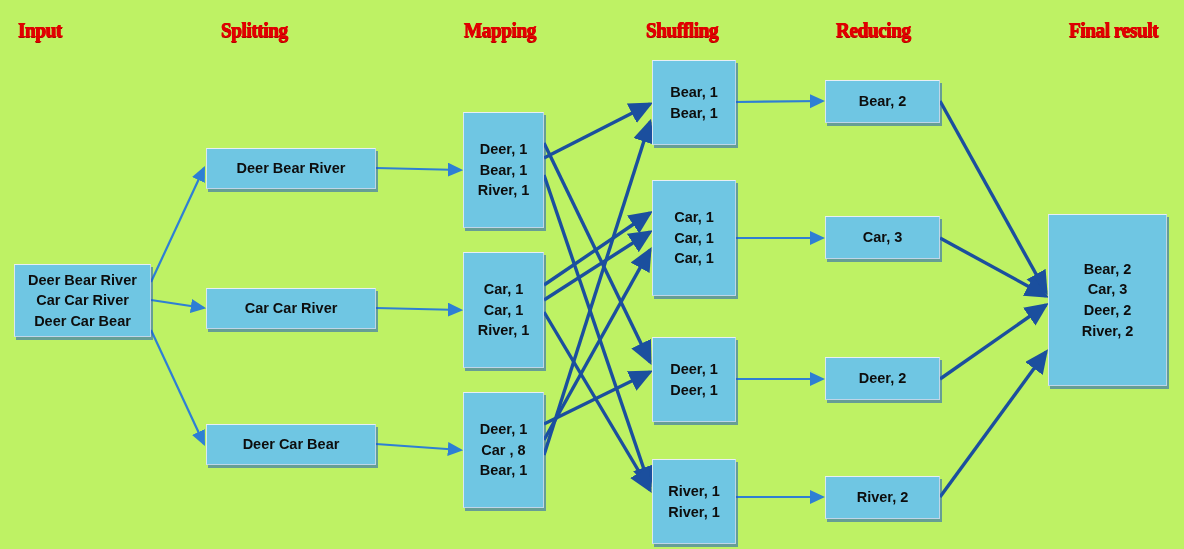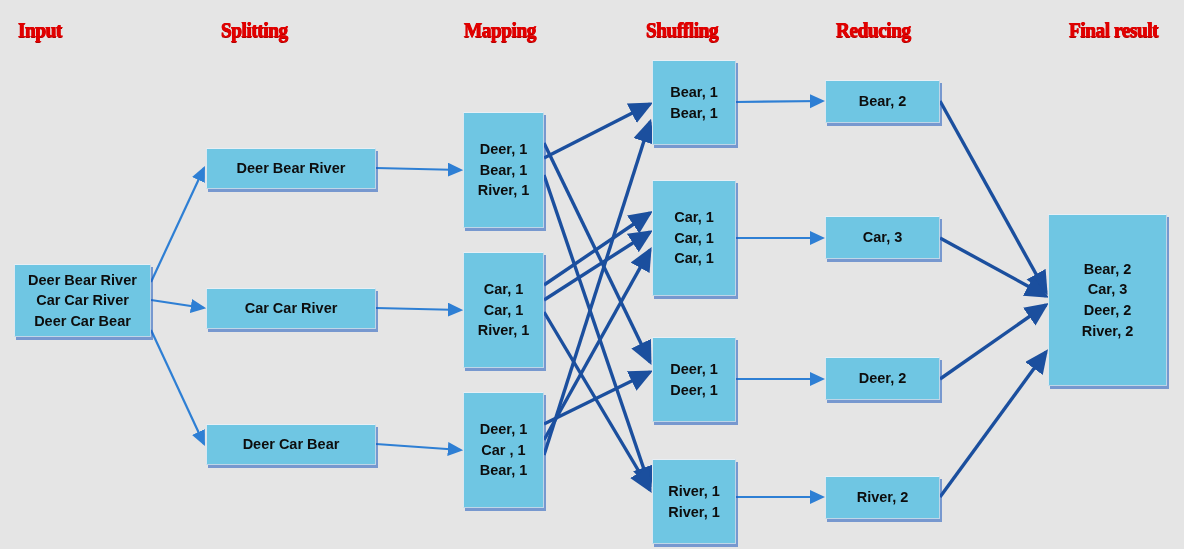--- a/index.html
+++ b/index.html
@@ -4,21 +4,21 @@
 <style>
   html, body {
     margin: 0;
     padding: 0;
     background: #000000;
   }
   #canvas {
     position: relative;
     width: 1184px;
     height: 549px;
-    background: #e5e5e5;
+    background: #bef264;
     overflow: hidden;
     font-family: "Liberation Sans", sans-serif;
   }
   #edges {
     position: absolute;
     left: 0;
     top: 0;
     width: 1184px;
     height: 549px;
     pointer-events: none;
@@ -128,21 +128,21 @@
         <span class="ln">Bear, 1</span>
         <span class="ln">River, 1</span>
       </div>
       <div class="node" style="left: 463px; top: 252px; width: 81px; height: 116px; background: rgb(111, 198, 227); color: rgb(13, 13, 13);">
         <span class="ln">Car, 1</span>
         <span class="ln">Car, 1</span>
         <span class="ln">River, 1</span>
       </div>
       <div class="node" style="left: 463px; top: 392px; width: 81px; height: 116px; background: rgb(111, 198, 227); color: rgb(13, 13, 13);">
         <span class="ln">Deer, 1</span>
-        <span class="ln">Car , 1</span>
+        <span class="ln">Car , 8</span>
         <span class="ln">Bear, 1</span>
       </div>
       <div class="node" style="left: 652px; top: 60px; width: 84px; height: 85px; background: rgb(111, 198, 227); color: rgb(13, 13, 13);">
         <span class="ln">Bear, 1</span>
         <span class="ln">Bear, 1</span>
       </div>
       <div class="node" style="left: 652px; top: 180px; width: 84px; height: 116px; background: rgb(111, 198, 227); color: rgb(13, 13, 13);">
         <span class="ln">Car, 1</span>
         <span class="ln">Car, 1</span>
         <span class="ln">Car, 1</span>

